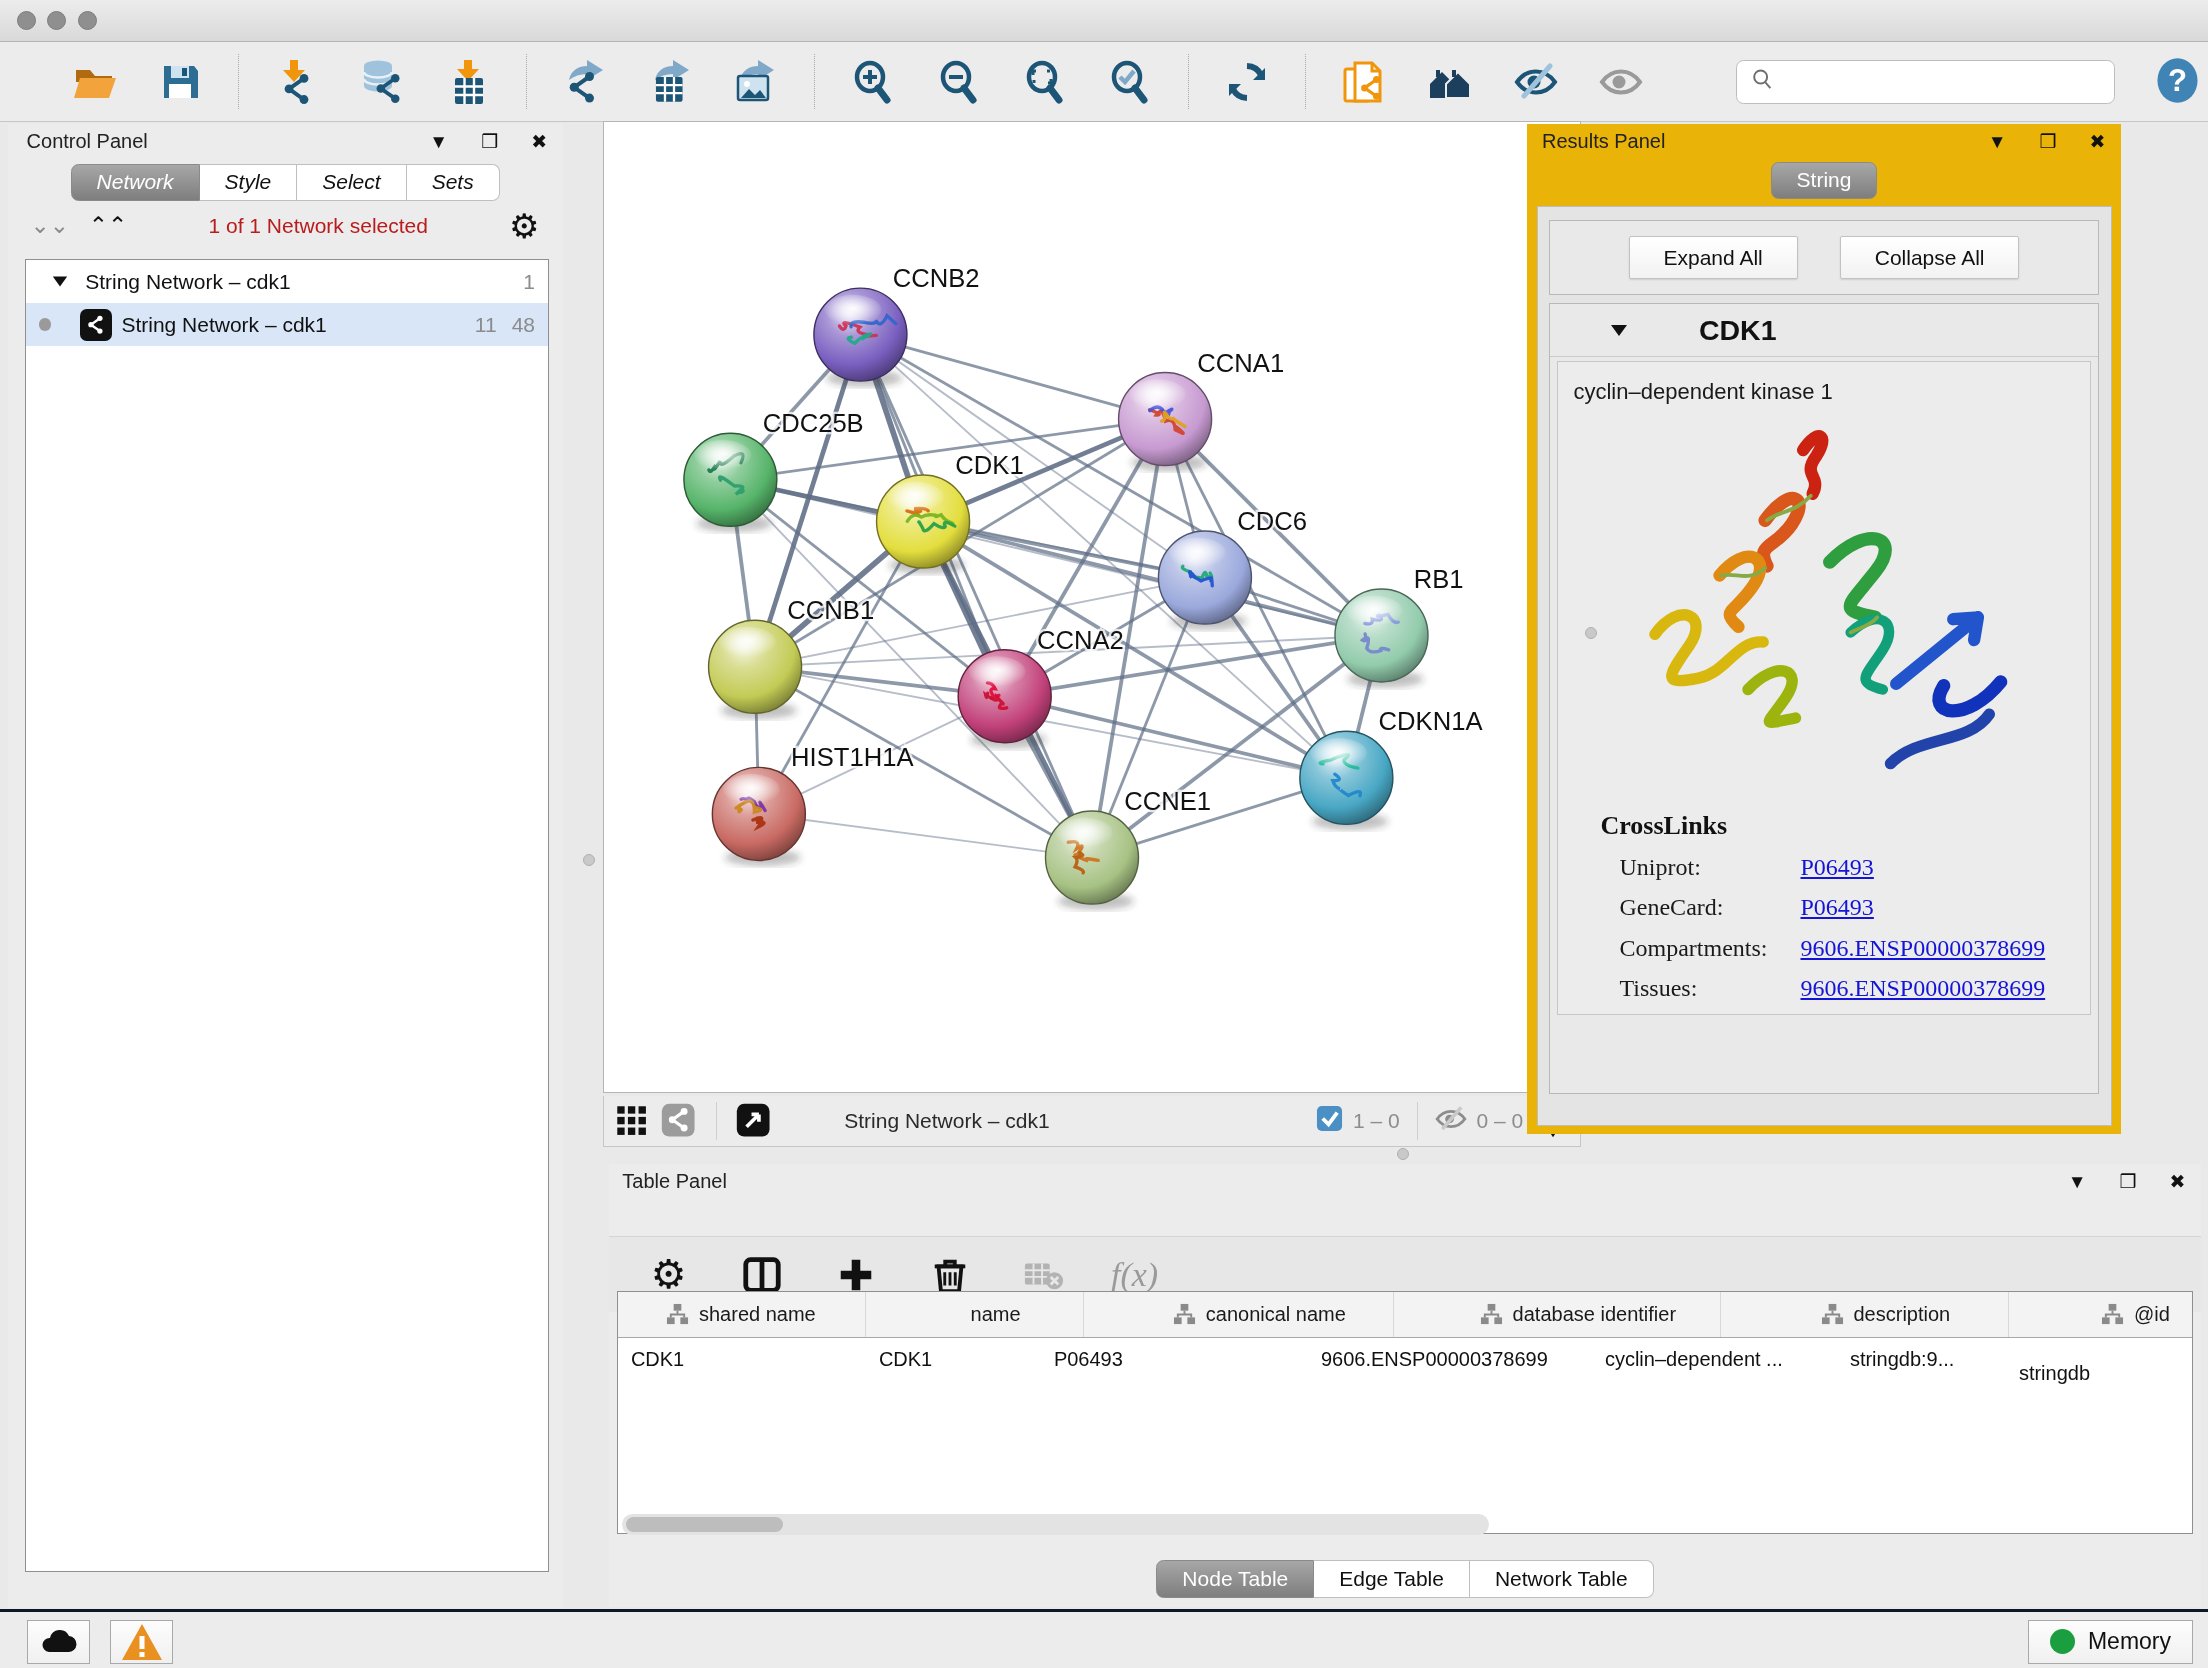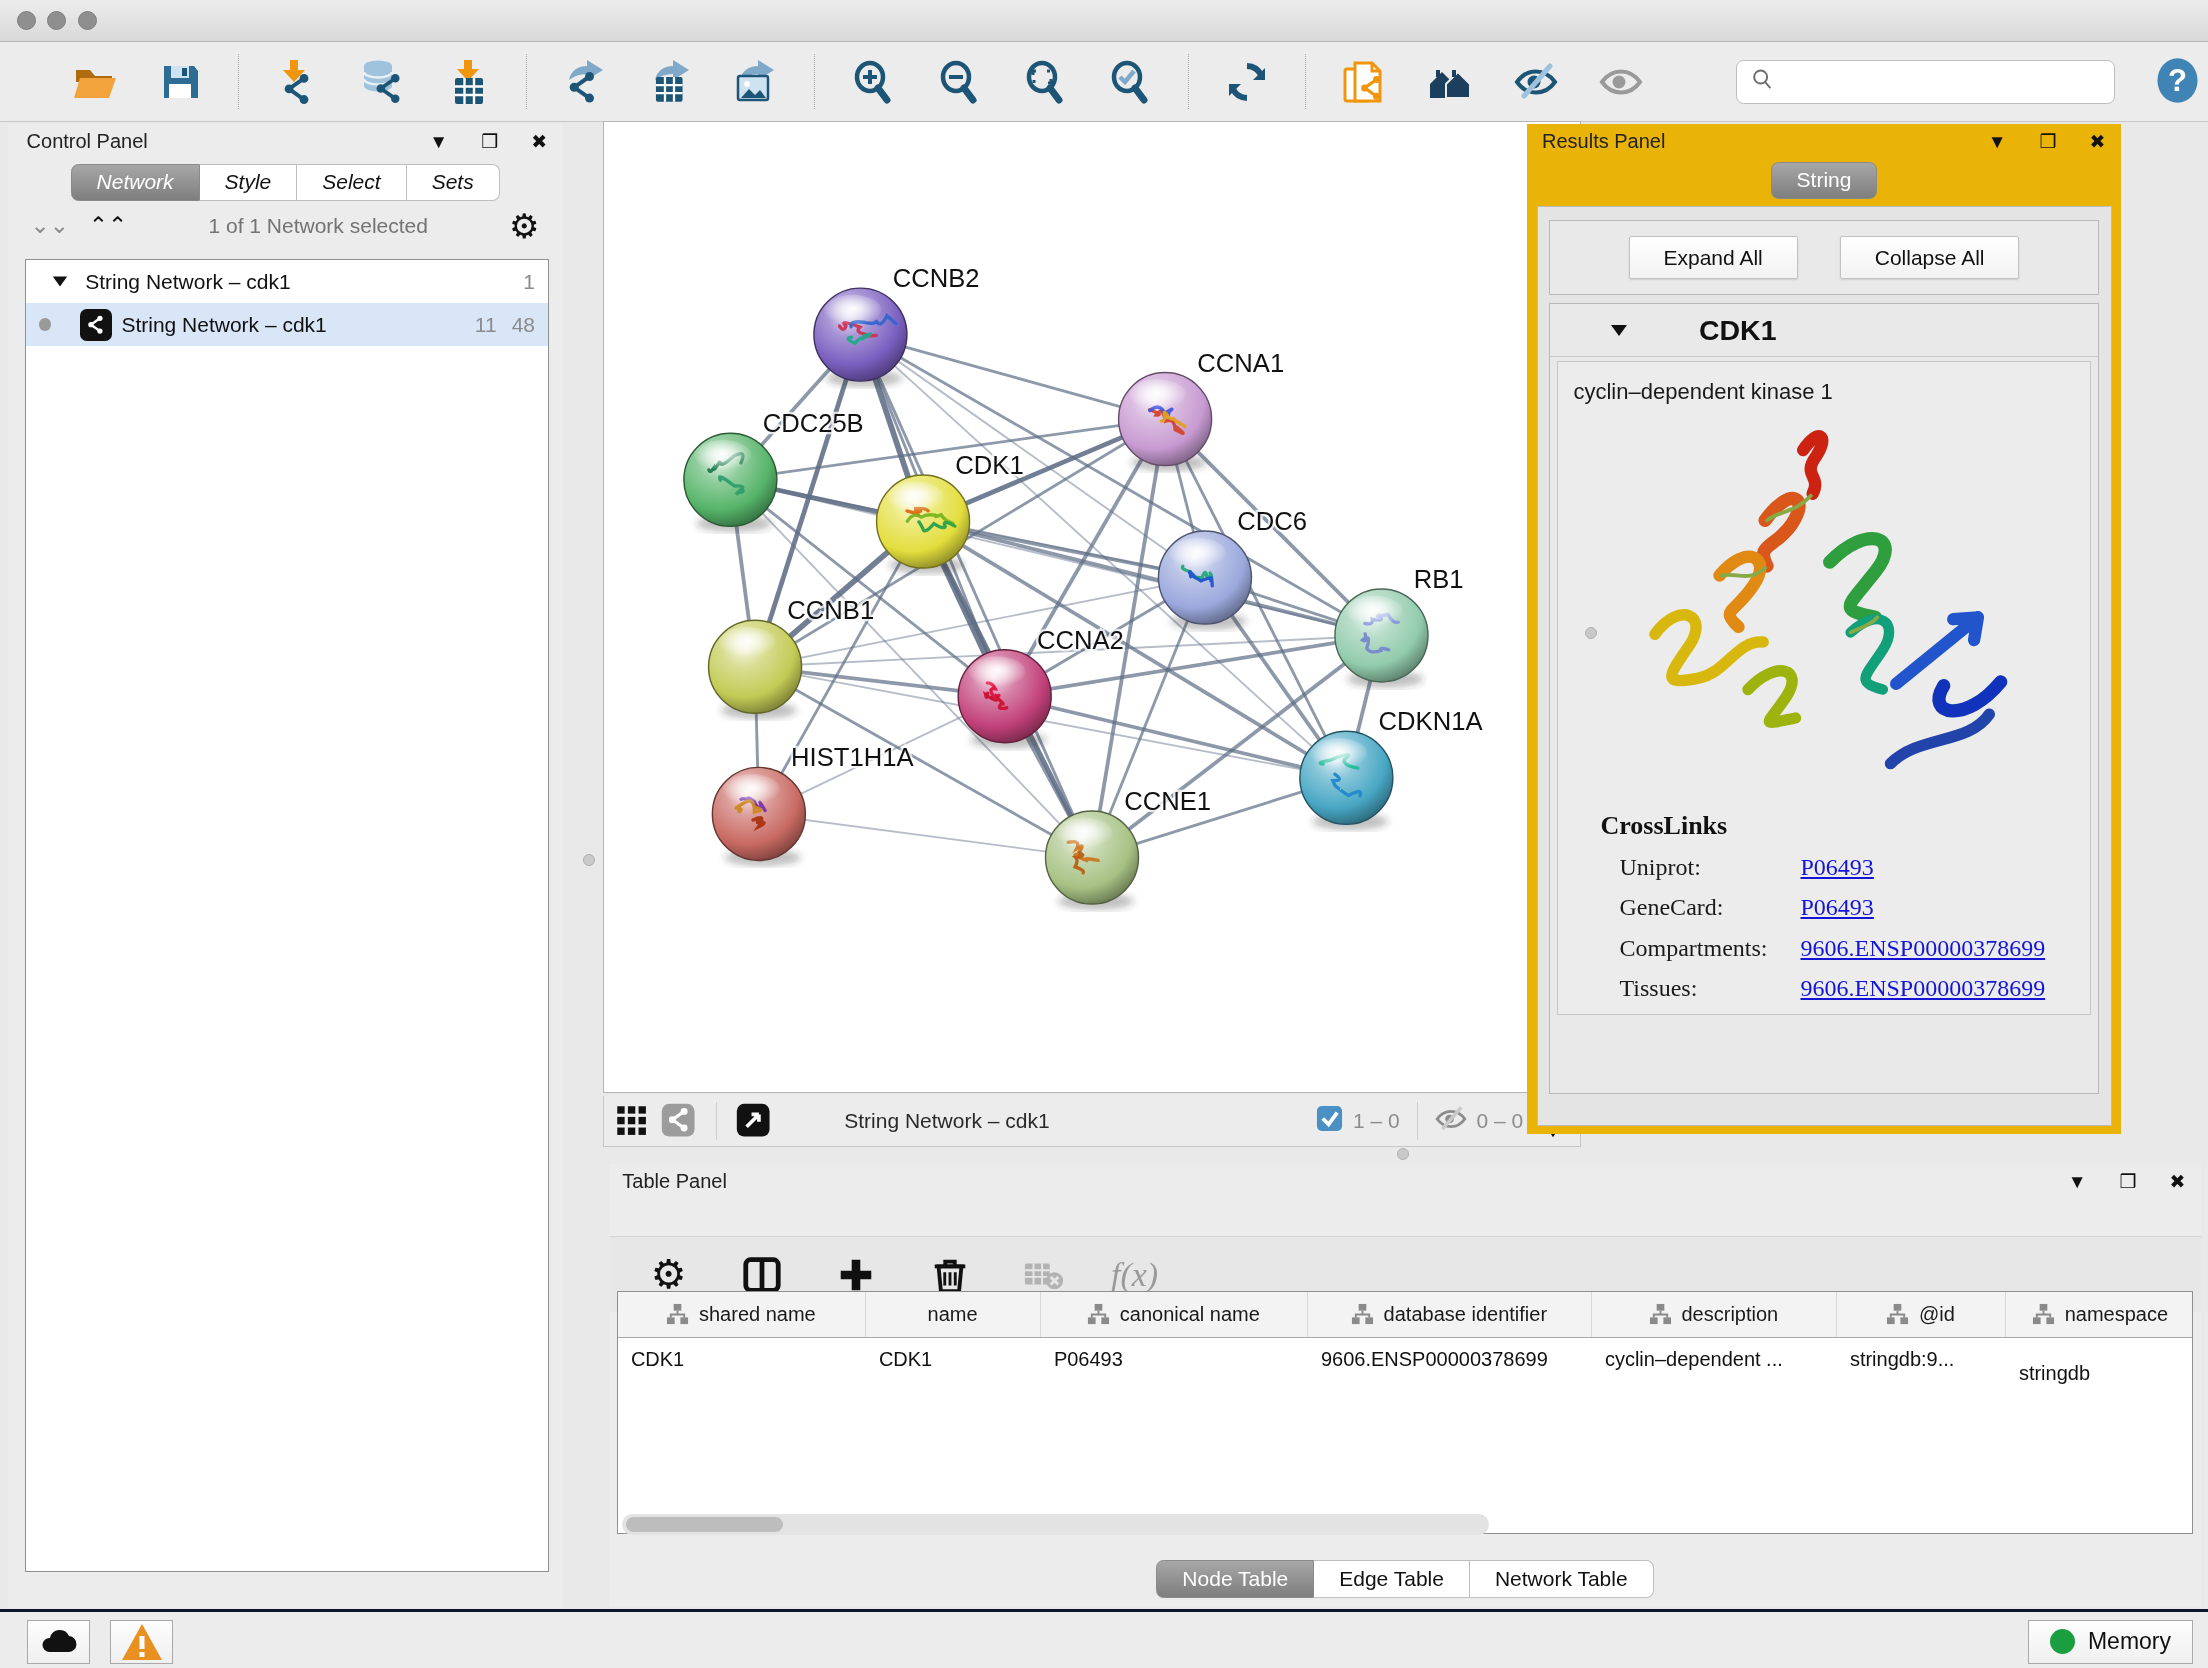--- a/index.html
+++ b/index.html
@@ -29,21 +29,21 @@
   .tabgroup{display:flex;}
   .tabgroup .tab{min-width:91px;padding:5.7px 25px;font-size:21px;text-align:center;background:#fff;
     border:1px solid #bfbfbf;border-left-width:0;color:#111;cursor:pointer;}
   .tabgroup .tab:first-child{border-left-width:1px;border-radius:7.6px 0 0 7.6px;}
   .tabgroup .tab:last-child{border-radius:0 7.6px 7.6px 0;}
   .tabgroup .tab.sel{background:linear-gradient(#a7a7a7,#7e7e7e);color:#fff;border-color:#8a8a8a;}
   
   .control-panel{position:absolute;left:7.6px;top:124px;width:555px;height:1484px;background:#ececec;}
   .cp-tabs{display:flex;justify-content:center;margin-top:5.7px;font-style:italic;}
   .cp-bar{display:flex;align-items:center;height:49px;padding:0 17px;}
-  .cp-bar .status{flex:1;text-align:center;font-size:21px;color:#737373;}
+  .cp-bar .status{flex:1;text-align:center;font-size:21px;color:#b91c1c;}
   .tree-box{position:absolute;left:17px;right:13.3px;top:135px;bottom:36px;background:#fff;border:1.4px solid #8f8f8f;}
   .tree-row{display:flex;align-items:center;height:43px;font-size:21px;color:#111;padding:0 13.3px;}
   .tree-row.sel{background:#d9e6f7;}
   .tree-count{color:#8b8b8b;margin-left:15px;}
   .net-ico{width:32px;height:32px;border-radius:6.7px;background:#111;display:flex;align-items:center;justify-content:center;margin:0 9.5px 0 21px;}
   .dot-gray{width:12.4px;height:12.4px;border-radius:50%;background:#9a9a9a;margin-right:7.6px;}
   
   .network-area{position:absolute;left:603px;top:121px;width:978px;height:1024px;}
   .net-canvas{width:978px;height:972px;background:#fff;border:1px solid #b5b5b5;}
   .net-footer{height:51px;background:#ececec;border:1px solid #c6c6c6;border-top:none;
@@ -67,21 +67,21 @@
   .xl-title{font-family:"Liberation Serif",serif;font-weight:bold;font-size:26px;color:#111;margin:13.3px 0 3.8px 27px;}
   .xl-row{display:flex;font-family:"Liberation Serif",serif;font-size:24px;margin:13.3px 0 0 46px;}
   .xl-row .lab{width:181px;color:#1a1a1a;}
   .xl-row a{color:#1414d6;text-decoration:underline;cursor:pointer;}
   
   .table-panel{position:absolute;left:609px;top:1164px;width:1592px;height:443px;background:#ececec;}
   .tp-toolbar{height:76px;background:#e7e7e7;border-top:1px solid #d4d4d4;display:flex;align-items:center;gap:40px;padding:0 32px;margin-top:38px;}
   .tp-btn{background:none;border:none;cursor:pointer;display:flex;align-items:center;}
   .fx{font-family:"Liberation Serif",serif;font-style:italic;font-size:34px;color:#9a9a9a;}
   .tbl-box{position:absolute;left:7.6px;right:7.6px;top:127px;height:243px;background:#fff;border:1.4px solid #8f8f8f;overflow:hidden;}
-  .tbl-head{display:flex;background:#f3f3f3;border-bottom:1px solid #a8a8a8;height:46px;}
+  .tbl-head{display:flex;background:#f3f3f3;border-bottom:1px solid #a8a8a8;height:46px;gap:43px;}
   .th{display:flex;align-items:center;justify-content:center;gap:9.5px;font-size:20px;color:#1a1a1a;border-right:1px solid #d8d8d8;overflow:hidden;white-space:nowrap;flex:none;cursor:pointer;}
   .tbl-row{display:flex;height:42px;align-items:center;}
   .td{font-size:20px;color:#111;padding-left:13.3px;overflow:hidden;white-space:nowrap;flex:none;}
   .hscroll{position:absolute;left:13.3px;top:350px;width:867px;height:21px;background:#e3e3e3;border-radius:10.5px;}
   .hthumb{position:absolute;left:3.8px;top:2.9px;width:157px;height:15px;background:#bdbdbd;border-radius:7.6px;cursor:pointer;}
   .tp-tabs{position:absolute;left:0;right:0;bottom:9.5px;display:flex;justify-content:center;}
   
   .statusbar{position:absolute;left:0;top:1609px;width:2208px;height:59px;background:#ececec;border-top:3px solid #0f172a;}
   .sb-btn{position:absolute;top:7.6px;width:63px;height:44px;background:linear-gradient(#fdfdfd,#f0f0f0);
     border:1.4px solid #a9a9a9;display:flex;align-items:center;justify-content:center;cursor:pointer;}

